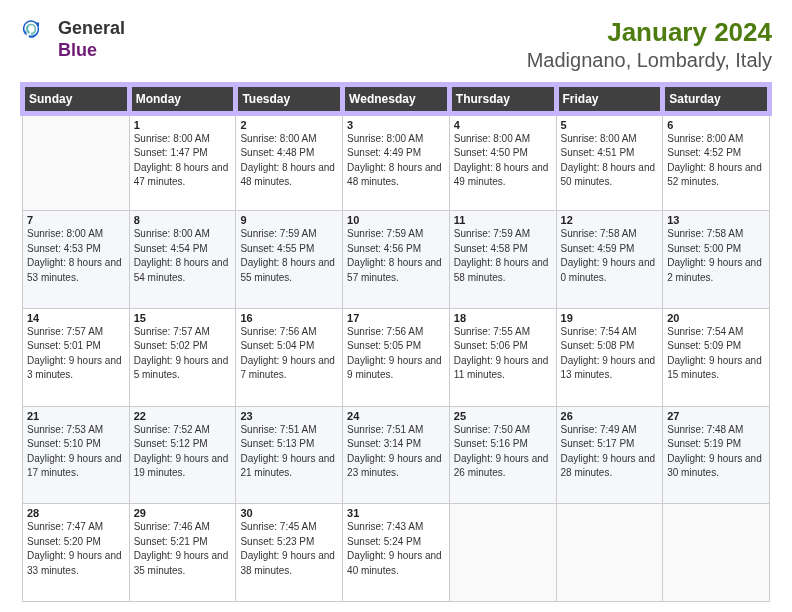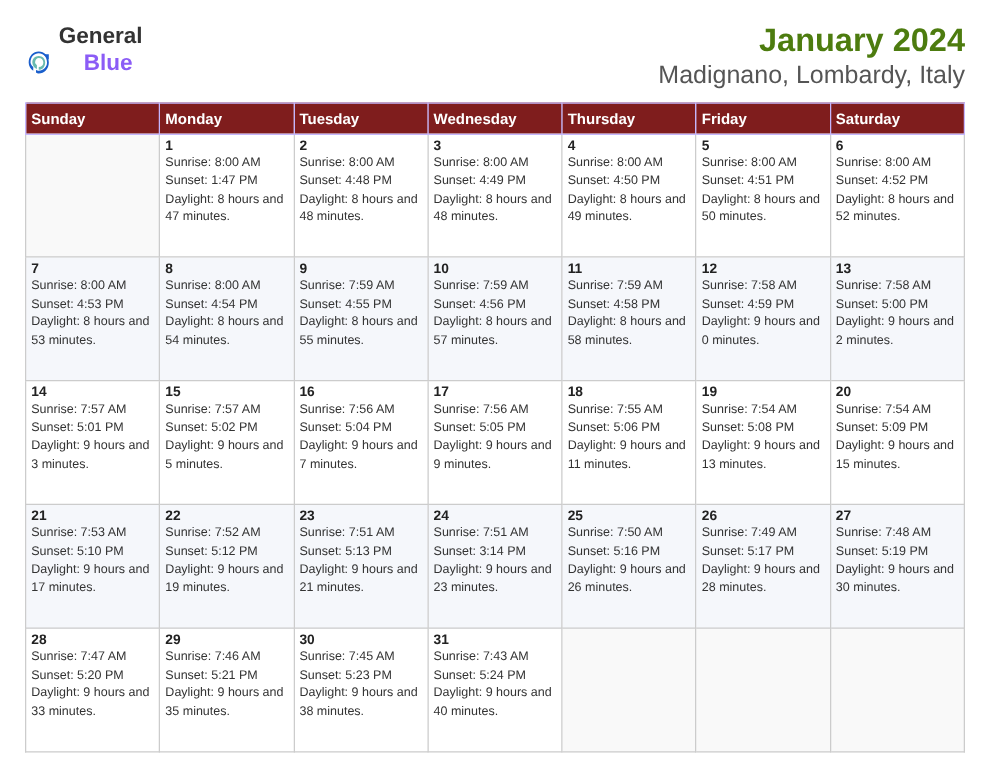--- a/index.html
+++ b/index.html
@@ -18,30 +18,30 @@
       flex-direction: column;
     }
     .header {
       display: flex;
       justify-content: space-between;
       align-items: flex-start;
       margin-bottom: 10px;
     }
     .logo {
       display: flex;
-      align-items: flex-end;
-      gap: 1px;
+      align-items: flex-start;
+      gap: 12px;
     }
     .logo-text {
       font-size: 18px;
       font-weight: bold;
       line-height: 1.2;
     }
     .logo-general { color: #333; }
-    .logo-blue { color: #8b5cf6; margin-left: 20px; }
+    .logo-blue { color: #701a75; }
     .logo-icon {
       width: 22px;
       height: 22px;
       margin-right: 4px;
     }
     .title-block {
       text-align: right;
     }
     .month-title {
       font-size: 26px;
@@ -53,27 +53,27 @@
       font-size: 20px;
       color: #555;
       margin-top: 2px;
     }
     .calendar-table {
       width: 100%;
       border-collapse: collapse;
       flex: 1;
     }
     .calendar-table th {
-      background-color: #7f1d1d;
+      background-color: #404040;
       color: #fff;
       font-size: 12px;
       font-weight: bold;
       padding: 5px 4px;
       text-align: left;
-      border: 1px solid #c4b5fd;
+      border: 5px solid #c4b5fd;
     }
     .calendar-table td {
       border: 1px solid #ccc;
       vertical-align: top;
       padding: 3px 4px;
       font-size: 9.5px;
       color: #333;
       width: calc(100% / 7);
       height: 86px;
     }

